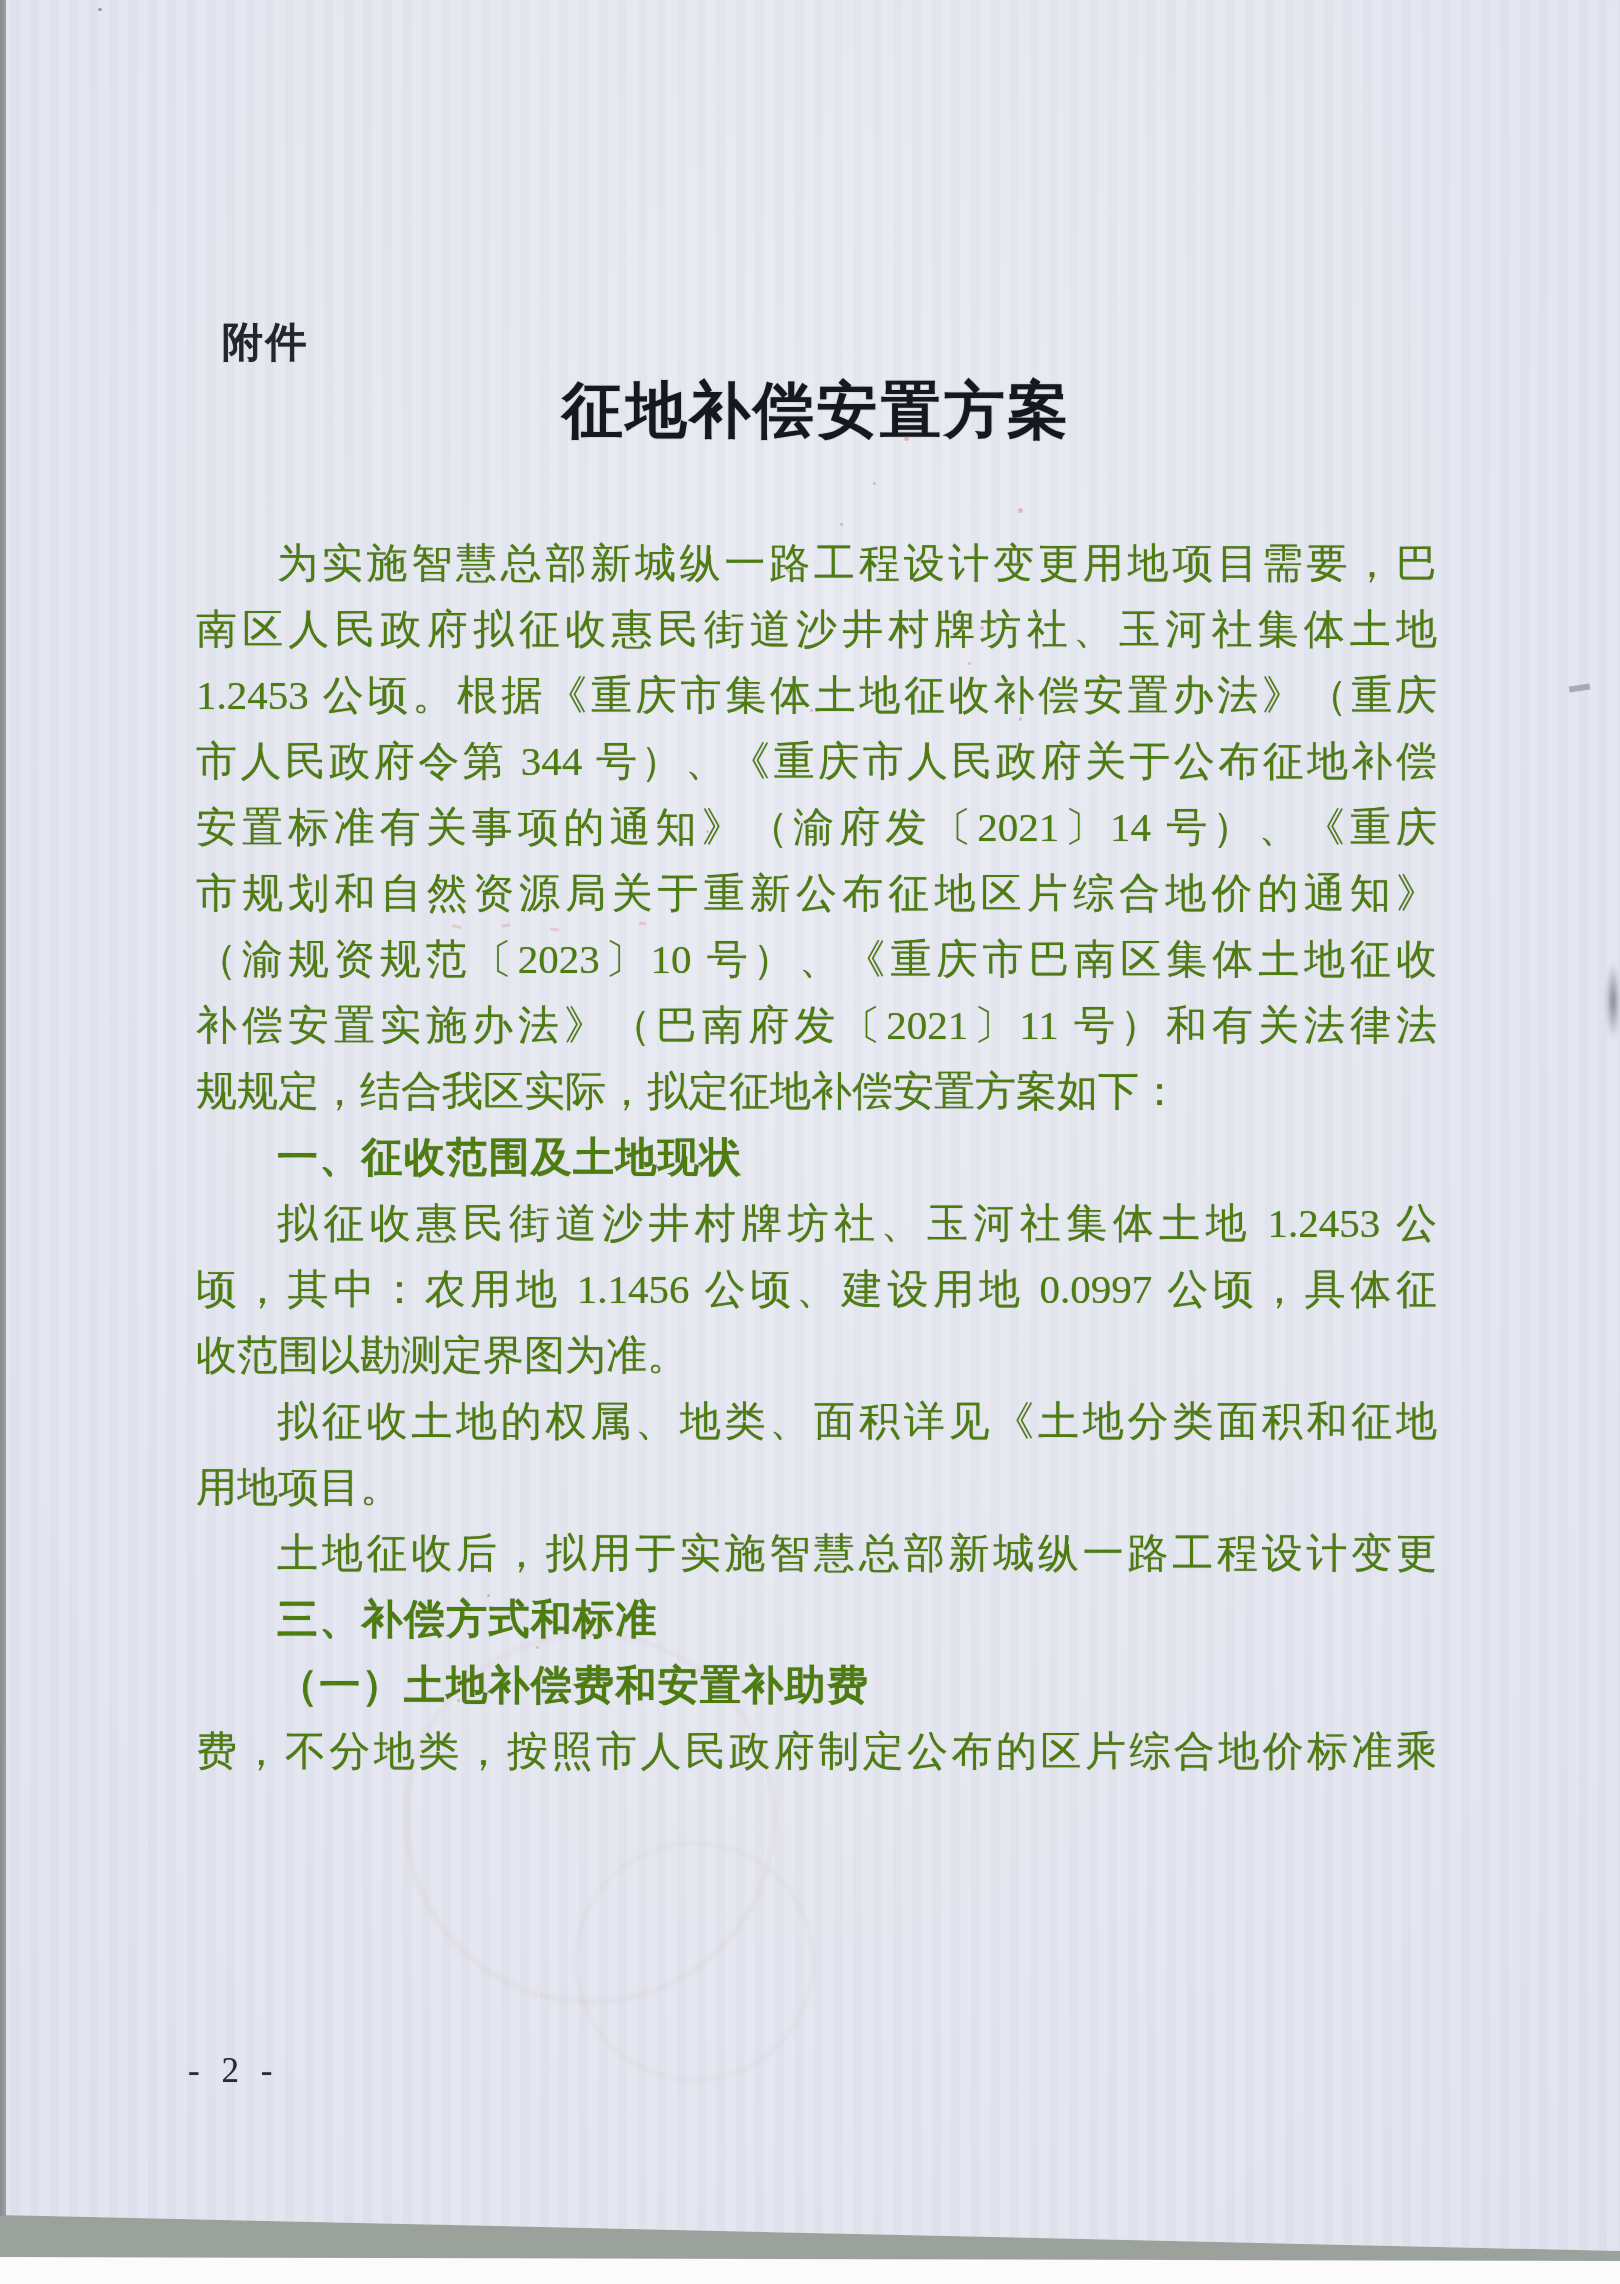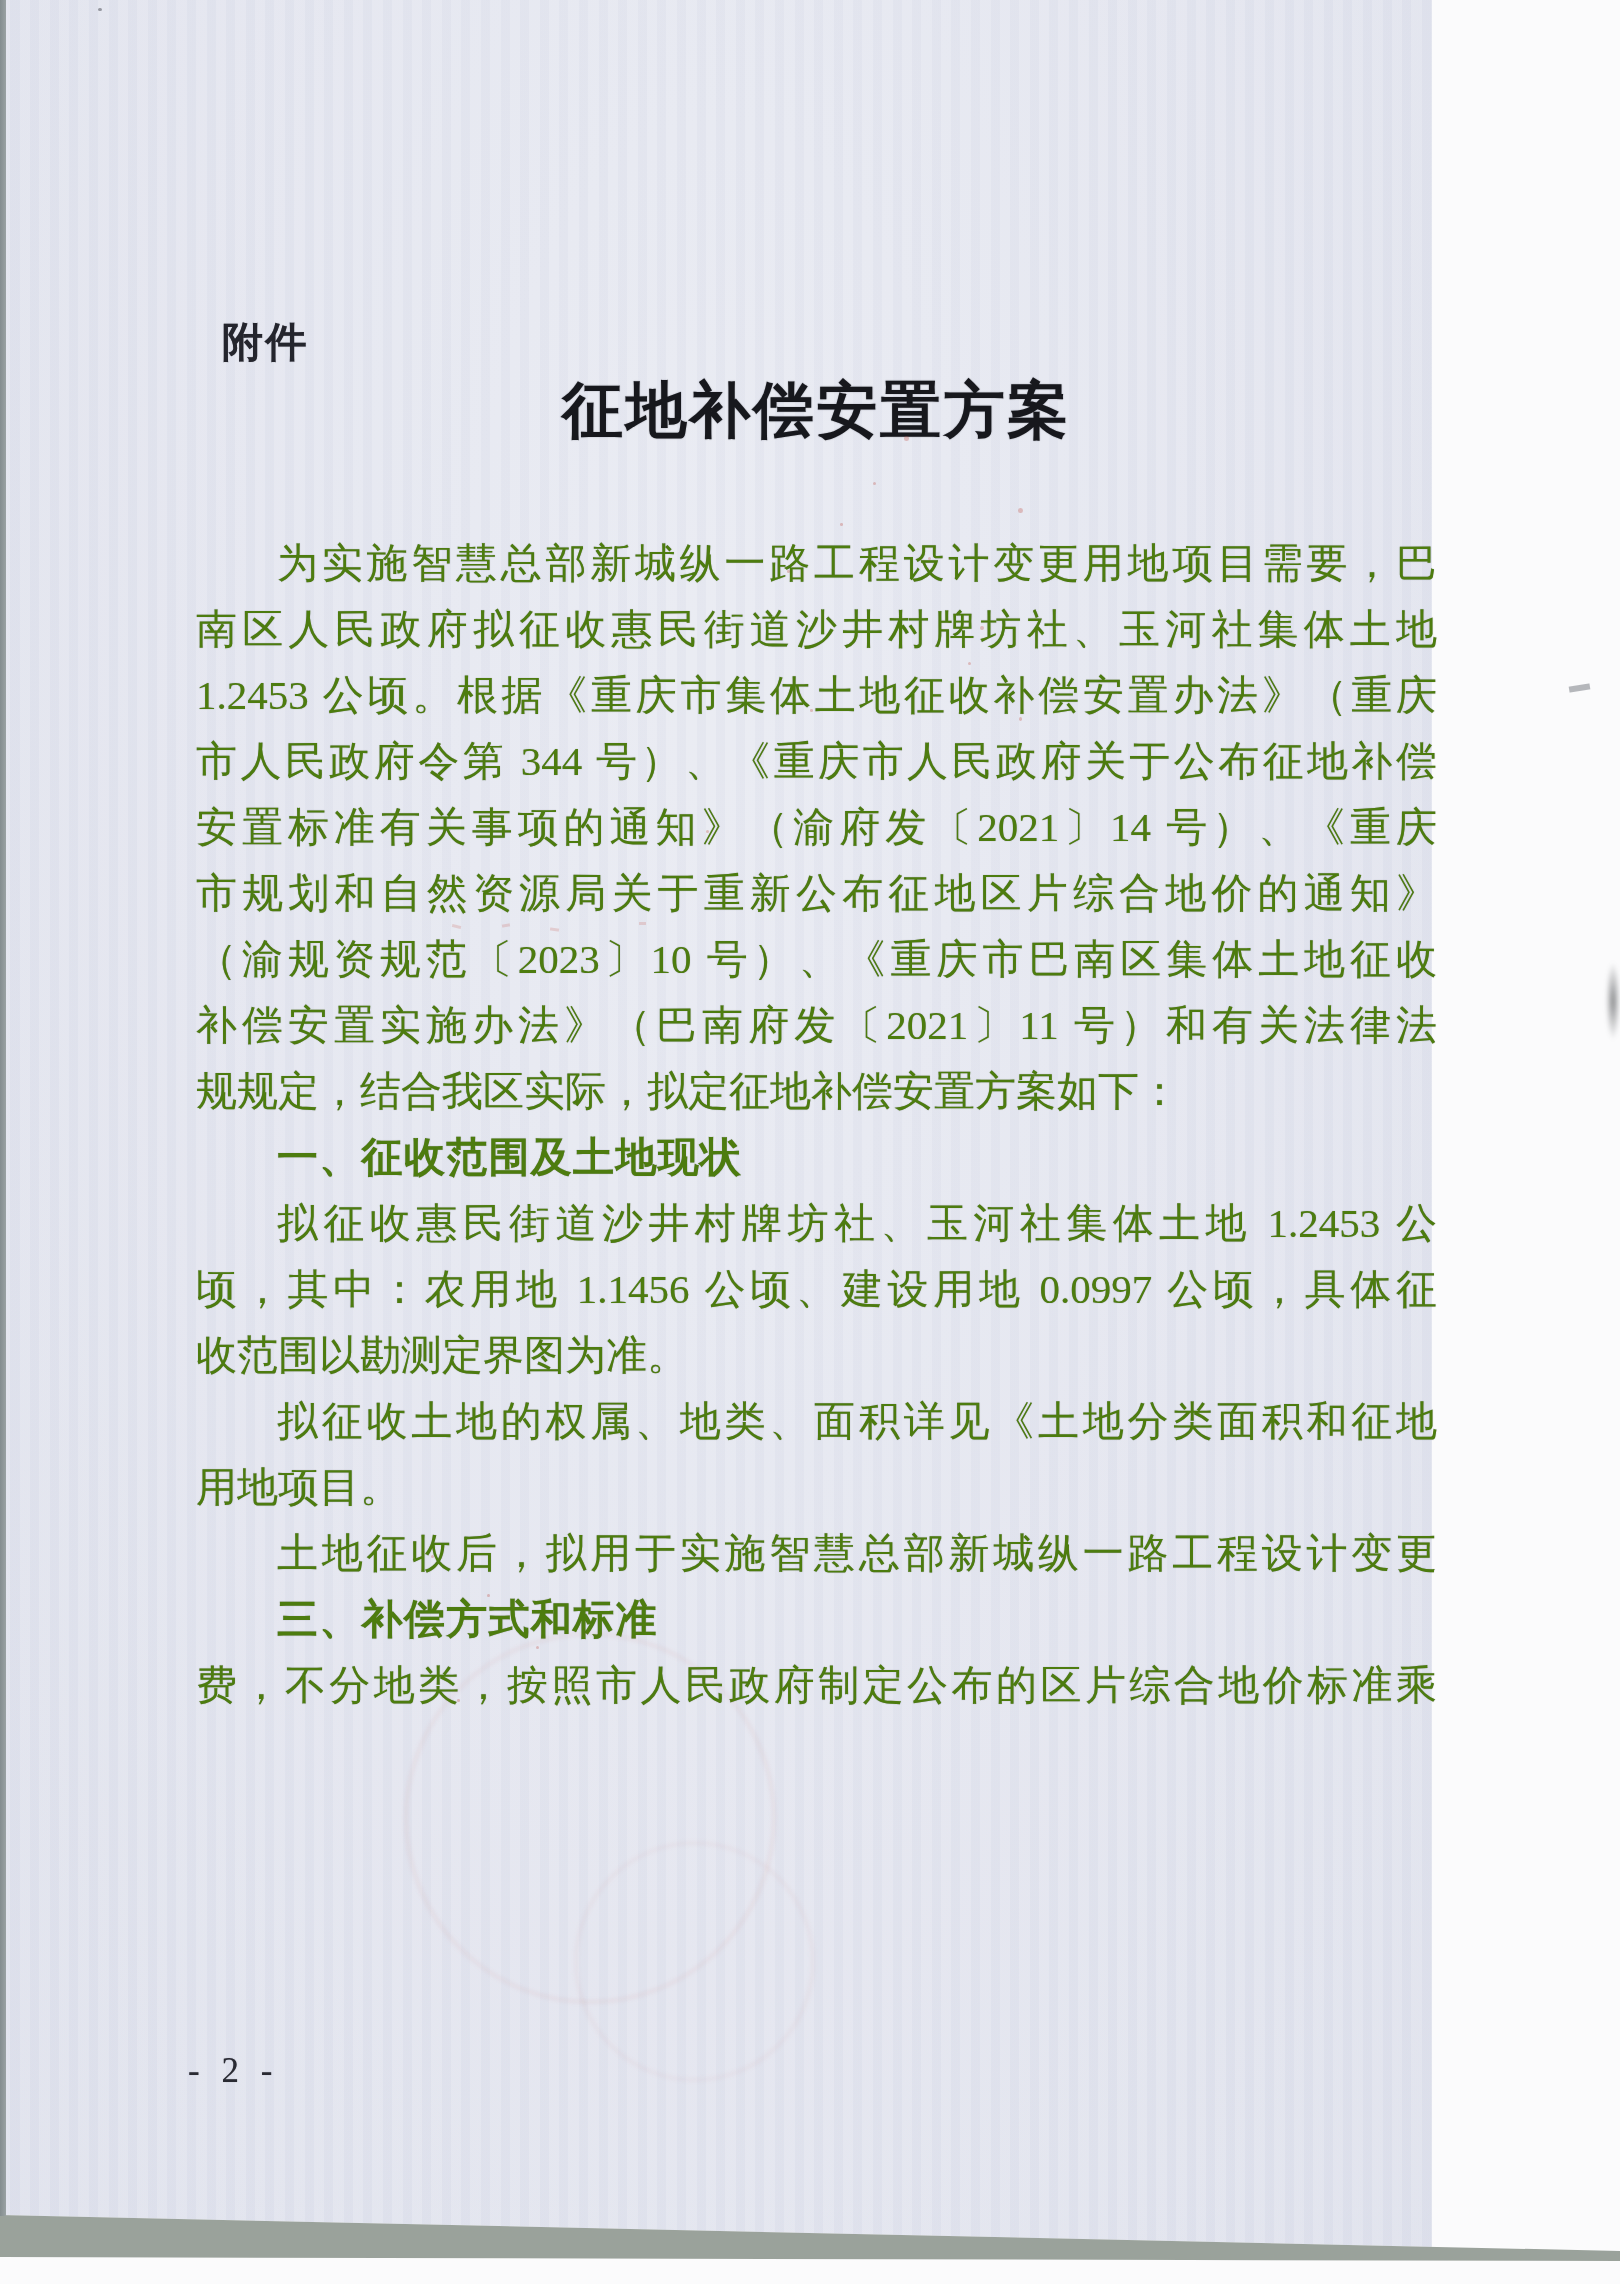--- a/index.html
+++ b/index.html
@@ -4,21 +4,21 @@
 <style>
   html,body{margin:0;padding:0;}
   body{
     width:1620px;height:2284px;
     background:#fbfbfc;
     font-family:"Liberation Serif","DejaVu Serif",serif;
     position:relative;overflow:hidden;
   }
   
   .paper{
-    position:absolute;left:0;top:0;width:1432px;height:2284px;
+    position:absolute;left:0;top:0;width:1620px;height:2284px;
     background:#e7e9f1;
     clip-path:polygon(0 0,1620px 0,1620px 2251px,0 2215px);
   }
   .paper-texture{
     position:absolute;inset:0;
     background:
       repeating-linear-gradient(90deg,rgba(255,255,255,0.06) 0 10.5px,rgba(150,158,195,0.05) 10.5px 19.6px),
       radial-gradient(ellipse at 50% 30%,rgba(255,255,255,0.10),rgba(170,176,205,0.12));
     pointer-events:none;
   }
@@ -104,20 +104,21 @@
     <div class="l j">补偿安置实施办法》（巴南府发〔2021〕11 号）和有关法律法</div>
     <div class="l">规规定，结合我区实际，拟定征地补偿安置方案如下：</div>
     <div class="l in h">一、征收范围及土地现状</div>
     <div class="l in j">拟征收惠民街道沙井村牌坊社、玉河社集体土地 1.2453 公</div>
     <div class="l j">顷，其中：农用地 1.1456 公顷、建设用地 0.0997 公顷，具体征</div>
     <div class="l">收范围以勘测定界图为准。</div>
     <div class="l in j">拟征收土地的权属、地类、面积详见《土地分类面积和征地</div>
     <div class="l">用地项目。</div>
     <div class="l in j">土地征收后，拟用于实施智慧总部新城纵一路工程设计变更</div>
     <div class="l in h">三、补偿方式和标准</div>
+    <div class="l in k">（一）土地补偿费和安置补助费</div>
     <div class="l j">费，不分地类，按照市人民政府制定公布的区片综合地价标准乘</div>
   </div>
 
   <div class="page-num">- 2 -</div>
 
   <div class="dot" style="left:904px;top:436px;width:4.6px;height:4.6px;"></div>
   <div class="dot" style="left:873px;top:482px;width:3.3px;height:3.3px;"></div>
   <div class="dot" style="left:1018px;top:508px;width:4.6px;height:5.2px;"></div>
   <div class="dot" style="left:840px;top:523px;width:2.6px;height:2.6px;"></div>
   <div class="dot" style="left:928px;top:557px;width:3.3px;height:3.3px;"></div>

